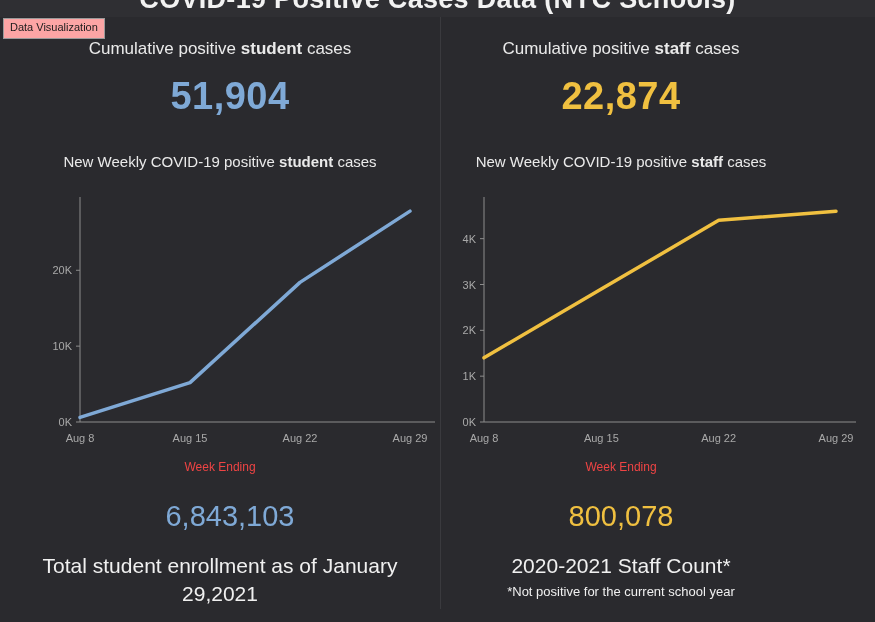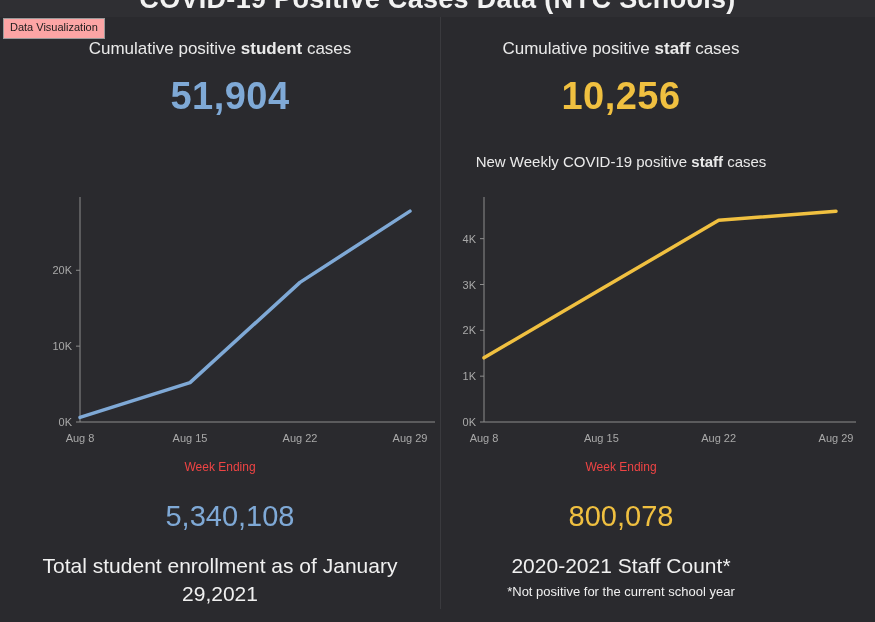--- a/index.html
+++ b/index.html
@@ -183,20 +183,23 @@
   <div class="divider"></div>
 
   <div class="panel panel-left">
 
     <div class="head-label">
       <span>Cumulative positive </span><b>student</b><span> cases</span>
     </div>
 
     <div class="big-number student-color">51,904</div>
 
+    <div class="chart-title">
+      <span>New Weekly COVID-19 positive </span><b>student</b><span> cases</span>
+    </div>
 
     <div class="chart-area">
       <svg class="chart-svg" width="440" height="290" viewBox="0 0 440 290">
 
         <line x1="80" y1="20" x2="80" y2="245" stroke="#8c8c8c" stroke-width="1"></line>
         <line x1="80" y1="245" x2="435" y2="245" stroke="#8c8c8c" stroke-width="1"></line>
         <g id="student-yticks">
             <line x1="76" x2="80" y1="245" y2="245" stroke="#8c8c8c" stroke-width="1"></line>
             <text x="72" y="249" text-anchor="end" class="tick-text">0K</text>
             <line x1="76" x2="80" y1="169.13793103448273" y2="169.13793103448273" stroke="#8c8c8c" stroke-width="1"></line>
@@ -209,31 +212,31 @@
             <text x="190" y="265" text-anchor="middle" class="tick-text">Aug 15</text>
             <text x="300" y="265" text-anchor="middle" class="tick-text">Aug 22</text>
             <text x="410" y="265" text-anchor="middle" class="tick-text">Aug 29</text>
           </g>
         <polyline id="student-line" fill="none" stroke="#7fa9d6" stroke-width="3.5" stroke-linejoin="round" stroke-linecap="round" points="80.0,240.4 190.0,205.6 300.0,105.4 410.0,34.1"></polyline>
       </svg>
     </div>
 
     <div class="axis-title">Week Ending</div>
 
-    <div class="foot-number student-color">5,340,108</div>
+    <div class="foot-number student-color">6,843,103</div>
     <div class="foot-label">Total student enrollment as of January 29,2021</div>
   </div>
 
   <div class="panel panel-right">
 
     <div class="head-label">
       <span>Cumulative positive </span><b>staff</b><span> cases</span>
     </div>
 
-    <div class="big-number staff-color">10,256</div>
+    <div class="big-number staff-color">22,874</div>
 
     <div class="chart-title">
       <span>New Weekly COVID-19 positive </span><b>staff</b><span> cases</span>
     </div>
 
     <div class="chart-area">
       <svg class="chart-svg" width="435" height="290" viewBox="0 0 435 290">
         <line x1="60" y1="20" x2="60" y2="245" stroke="#8c8c8c" stroke-width="1"></line>
         <line x1="60" y1="245" x2="432" y2="245" stroke="#8c8c8c" stroke-width="1"></line>
         <g id="staff-yticks">

